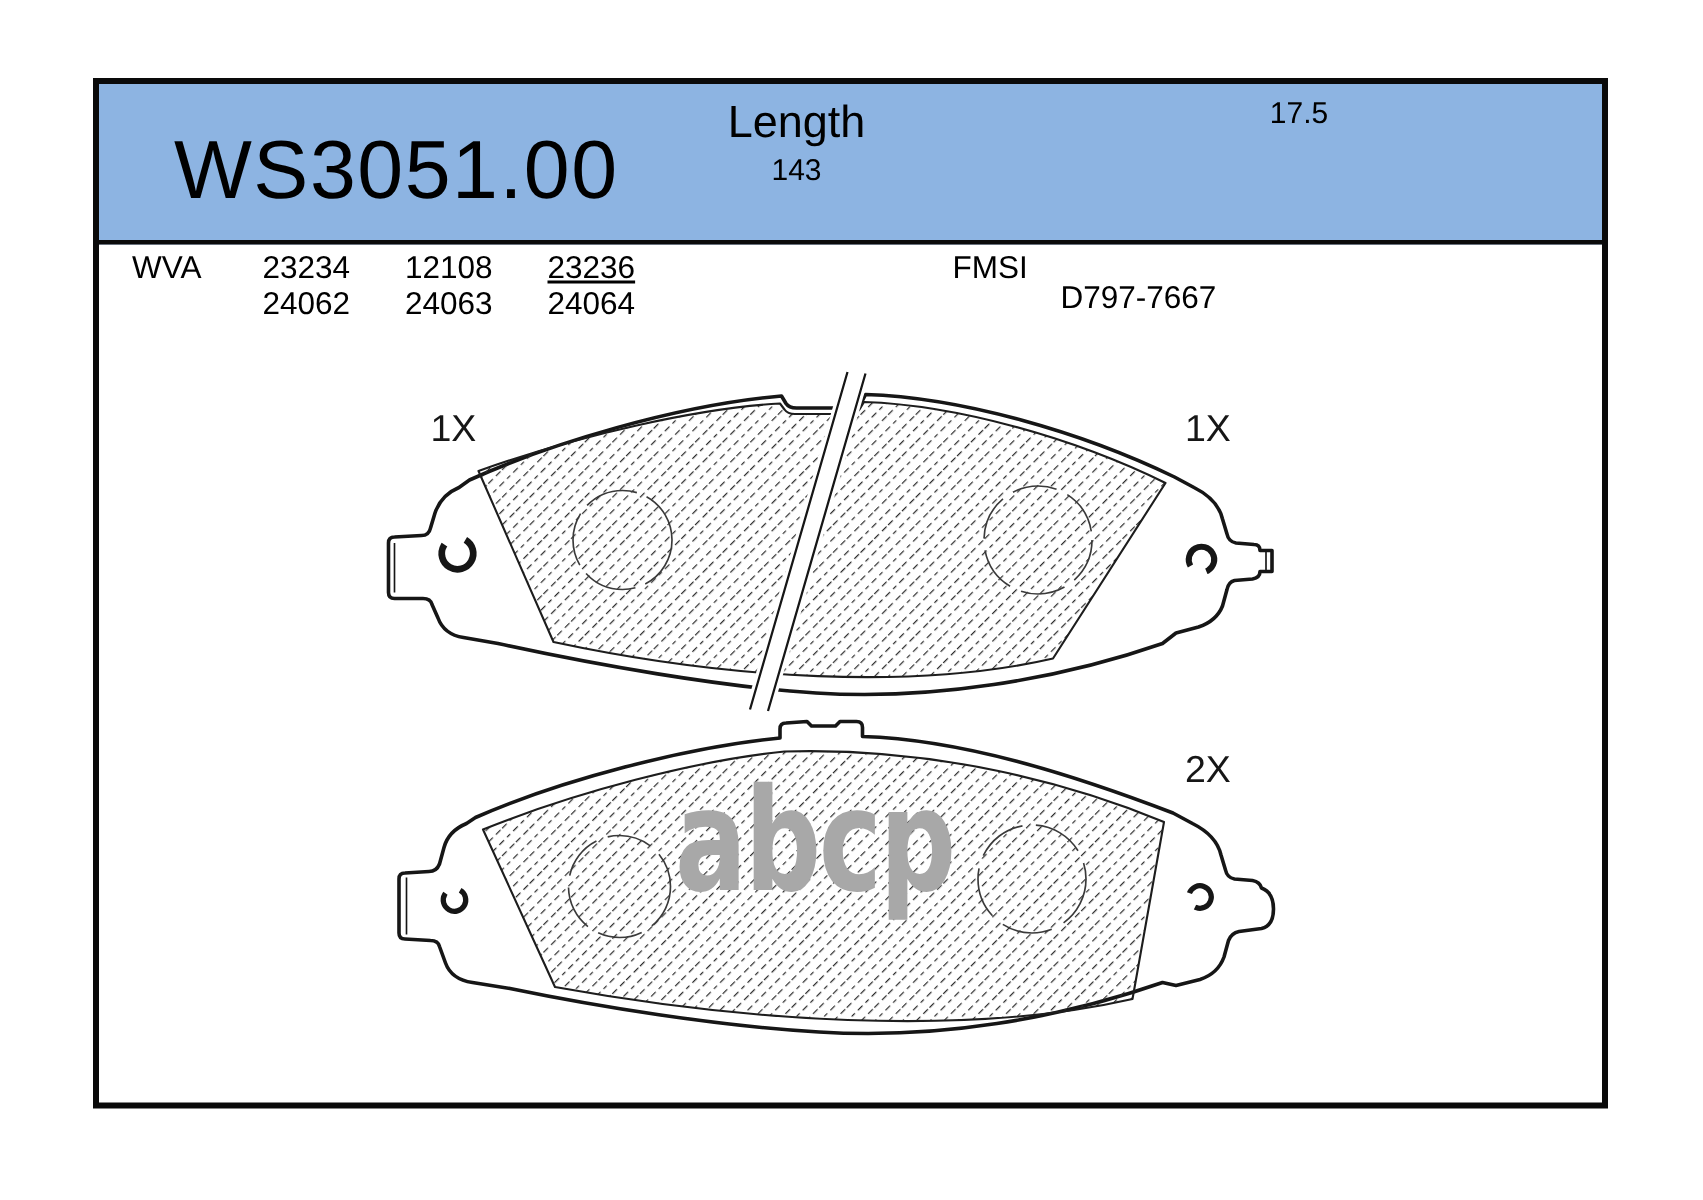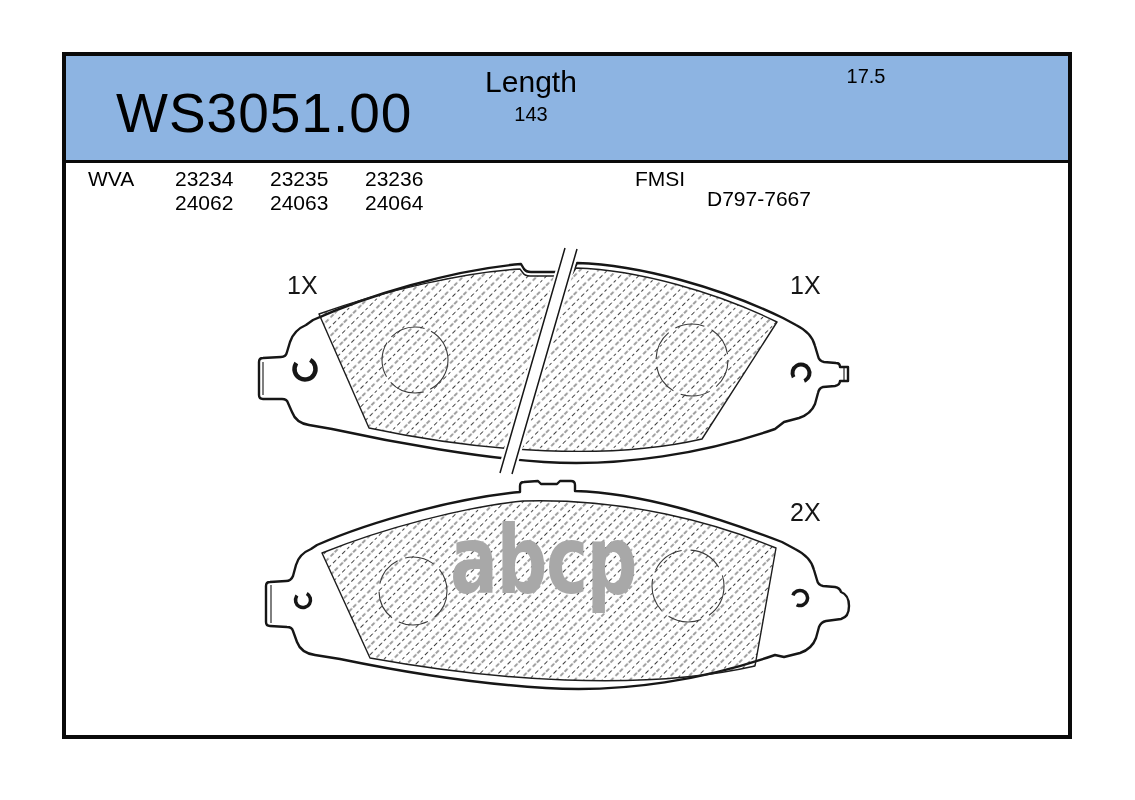--- a/index.html
+++ b/index.html
@@ -45,22 +45,22 @@
         <div class="spec-label">Length</div>
         <div class="spec-value">143</div>
       </div>
       <div class="spec c3">
         <div class="spec-value">17.5</div>
       </div>
     </div>
 
     <span class="info-cell" style="left:22px;  top:112px;">WVA</span>
     <span class="info-cell" style="left:109px; top:112px;">23234</span>
-    <span class="info-cell" style="left:204px; top:112px;">23235</span>
-    <span class="info-cell" style="left:299px; top:112px;">23236</span>
+    <span class="info-cell" style="left:204px; top:112px;">12108</span>
+    <span class="info-cell" style="left:299px; top:112px;text-decoration:underline;">23236</span>
     <span class="info-cell" style="left:109px; top:136px;">24062</span>
     <span class="info-cell" style="left:204px; top:136px;">24063</span>
     <span class="info-cell" style="left:299px; top:136px;">24064</span>
     <span class="info-cell" style="left:569px; top:112px;">FMSI</span>
     <span class="info-cell" style="left:641px; top:112px;margin-top:20px;">D797-7667</span>
 
     <svg class="drawing" viewBox="0 0 1002 525" width="1002" height="525" xmlns="http://www.w3.org/2000/svg">
       <defs>
         <pattern id="hatch" patternUnits="userSpaceOnUse" width="13" height="13" patternTransform="rotate(-45 0 0)">
           <line x1="0" y1="3" x2="13" y2="3" stroke="#2b2b2b" stroke-width="0.9" stroke-dasharray="4.3 2.9"></line>

